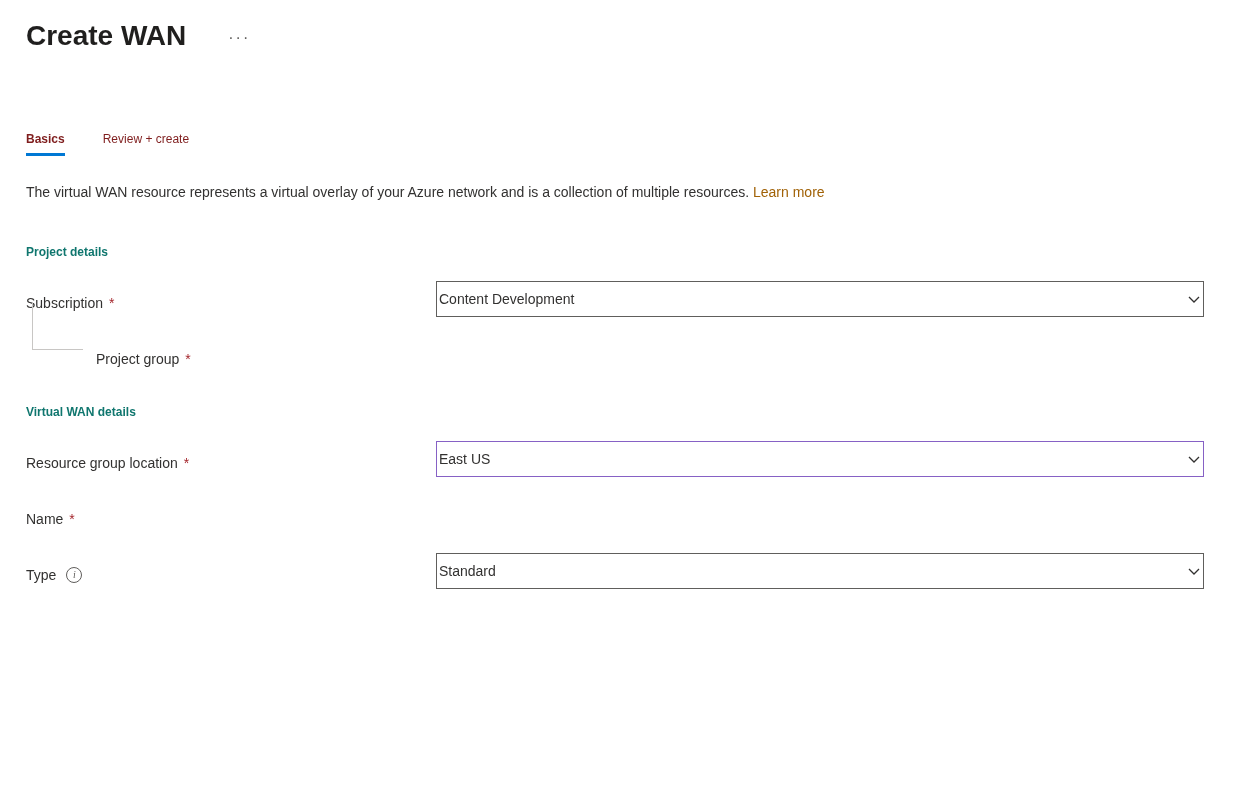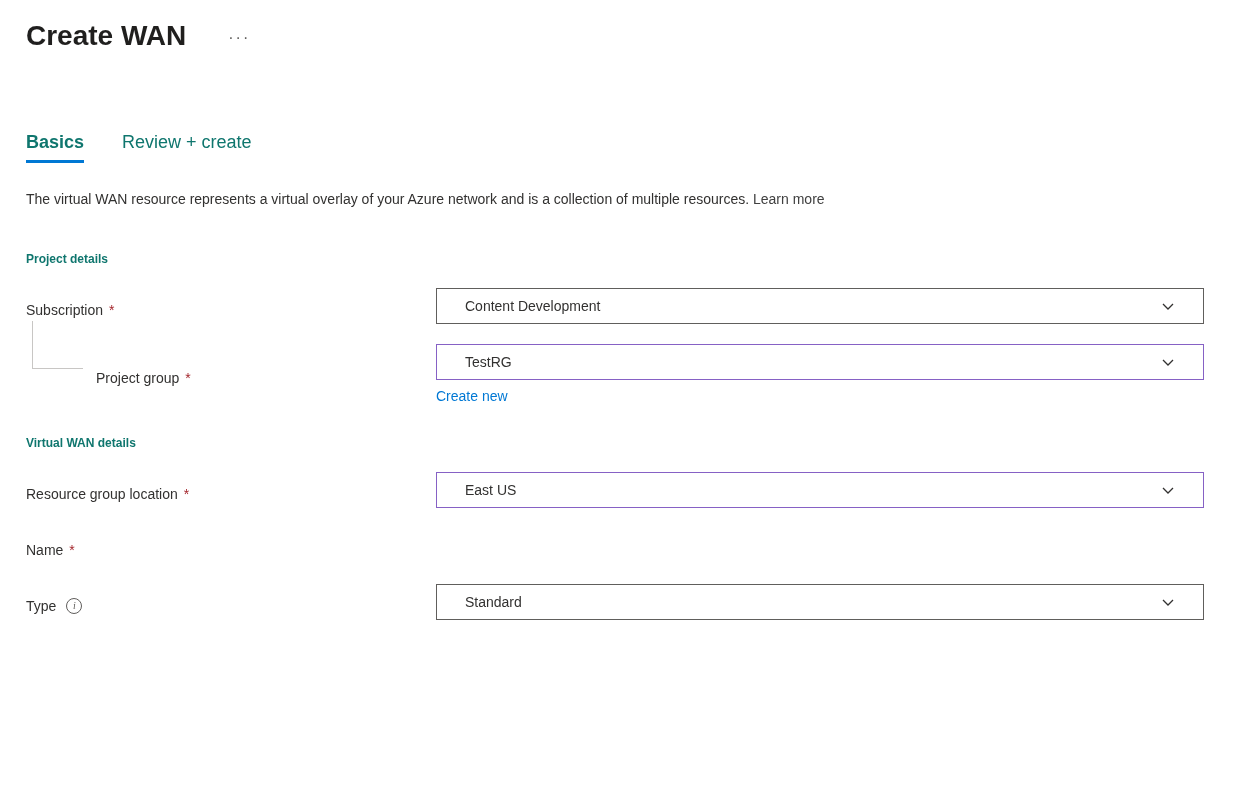--- a/index.html
+++ b/index.html
@@ -32,22 +32,22 @@
       cursor: pointer;
       padding-top: 4px;
     }
     .tabs {
       display: flex;
       gap: 38px;
       border-bottom: none;
       margin-bottom: 28px;
     }
     .tab {
-      font-size: 18px;
-      color: #0f766e;
+      font-size: 12px;
+      color: #7f1d1d;
       padding-bottom: 8px;
       cursor: pointer;
       position: relative;
     }
     .tab.active {
       font-weight: 600;
     }
     .tab.active::after {
       content: "";
       position: absolute;
@@ -58,21 +58,21 @@
       background: #0078d4;
     }
     .description {
       font-size: 14px;
       color: #323130;
       line-height: 1.5;
       margin-bottom: 42px;
       max-width: 1180px;
     }
     .link {
-      color: #404040;
+      color: #a16207;
       text-decoration: none;
       cursor: pointer;
       text-align: right;
     }
     .section-heading {
       font-size: 12px;
       font-weight: 600;
       color: #0f766e;
       margin-bottom: 22px;
     }
@@ -128,21 +128,21 @@
     .field-control {
       flex: 0 0 768px;
     }
     .dropdown, .text-input {
       width: 100%;
       height: 36px;
       border: 1px solid #605e5c;
       background: #ffffff;
       font-size: 14px;
       color: #323130;
-      padding: 0 28px;
+      padding: 0 2px;
       display: flex;
       align-items: center;
       justify-content: space-between;
       cursor: pointer;
       font-family: inherit;
     }
     .dropdown.purple, .text-input.purple {
       border-color: #8661c5;
     }
     .chevron {
@@ -205,29 +205,20 @@
         </svg>
     </div>
   </div>
 </div>
 
 <div class="field-row">
   <div class="field-label-area indent">
     <span>Project group</span>
     <span class="required">*</span>
   </div>
-  <div class="field-control">
-    <div class="dropdown purple">
-      <span>TestRG</span>
-      <svg class="chevron" width="14" height="14" viewBox="0 0 14 14">
-          <path d="M2 5 L7 10 L12 5" stroke="#323130" stroke-width="1.3" fill="none"></path>
-        </svg>
-    </div>
-    <span class="sublink">Create new</span>
-  </div>
 </div>
 
 <h2 class="section-heading second">Virtual WAN details</h2>
 
 <div class="field-row">
   <div class="field-label-area">
     <span>Resource group location</span>
     <span class="required">*</span>
   </div>
   <div class="field-control">

